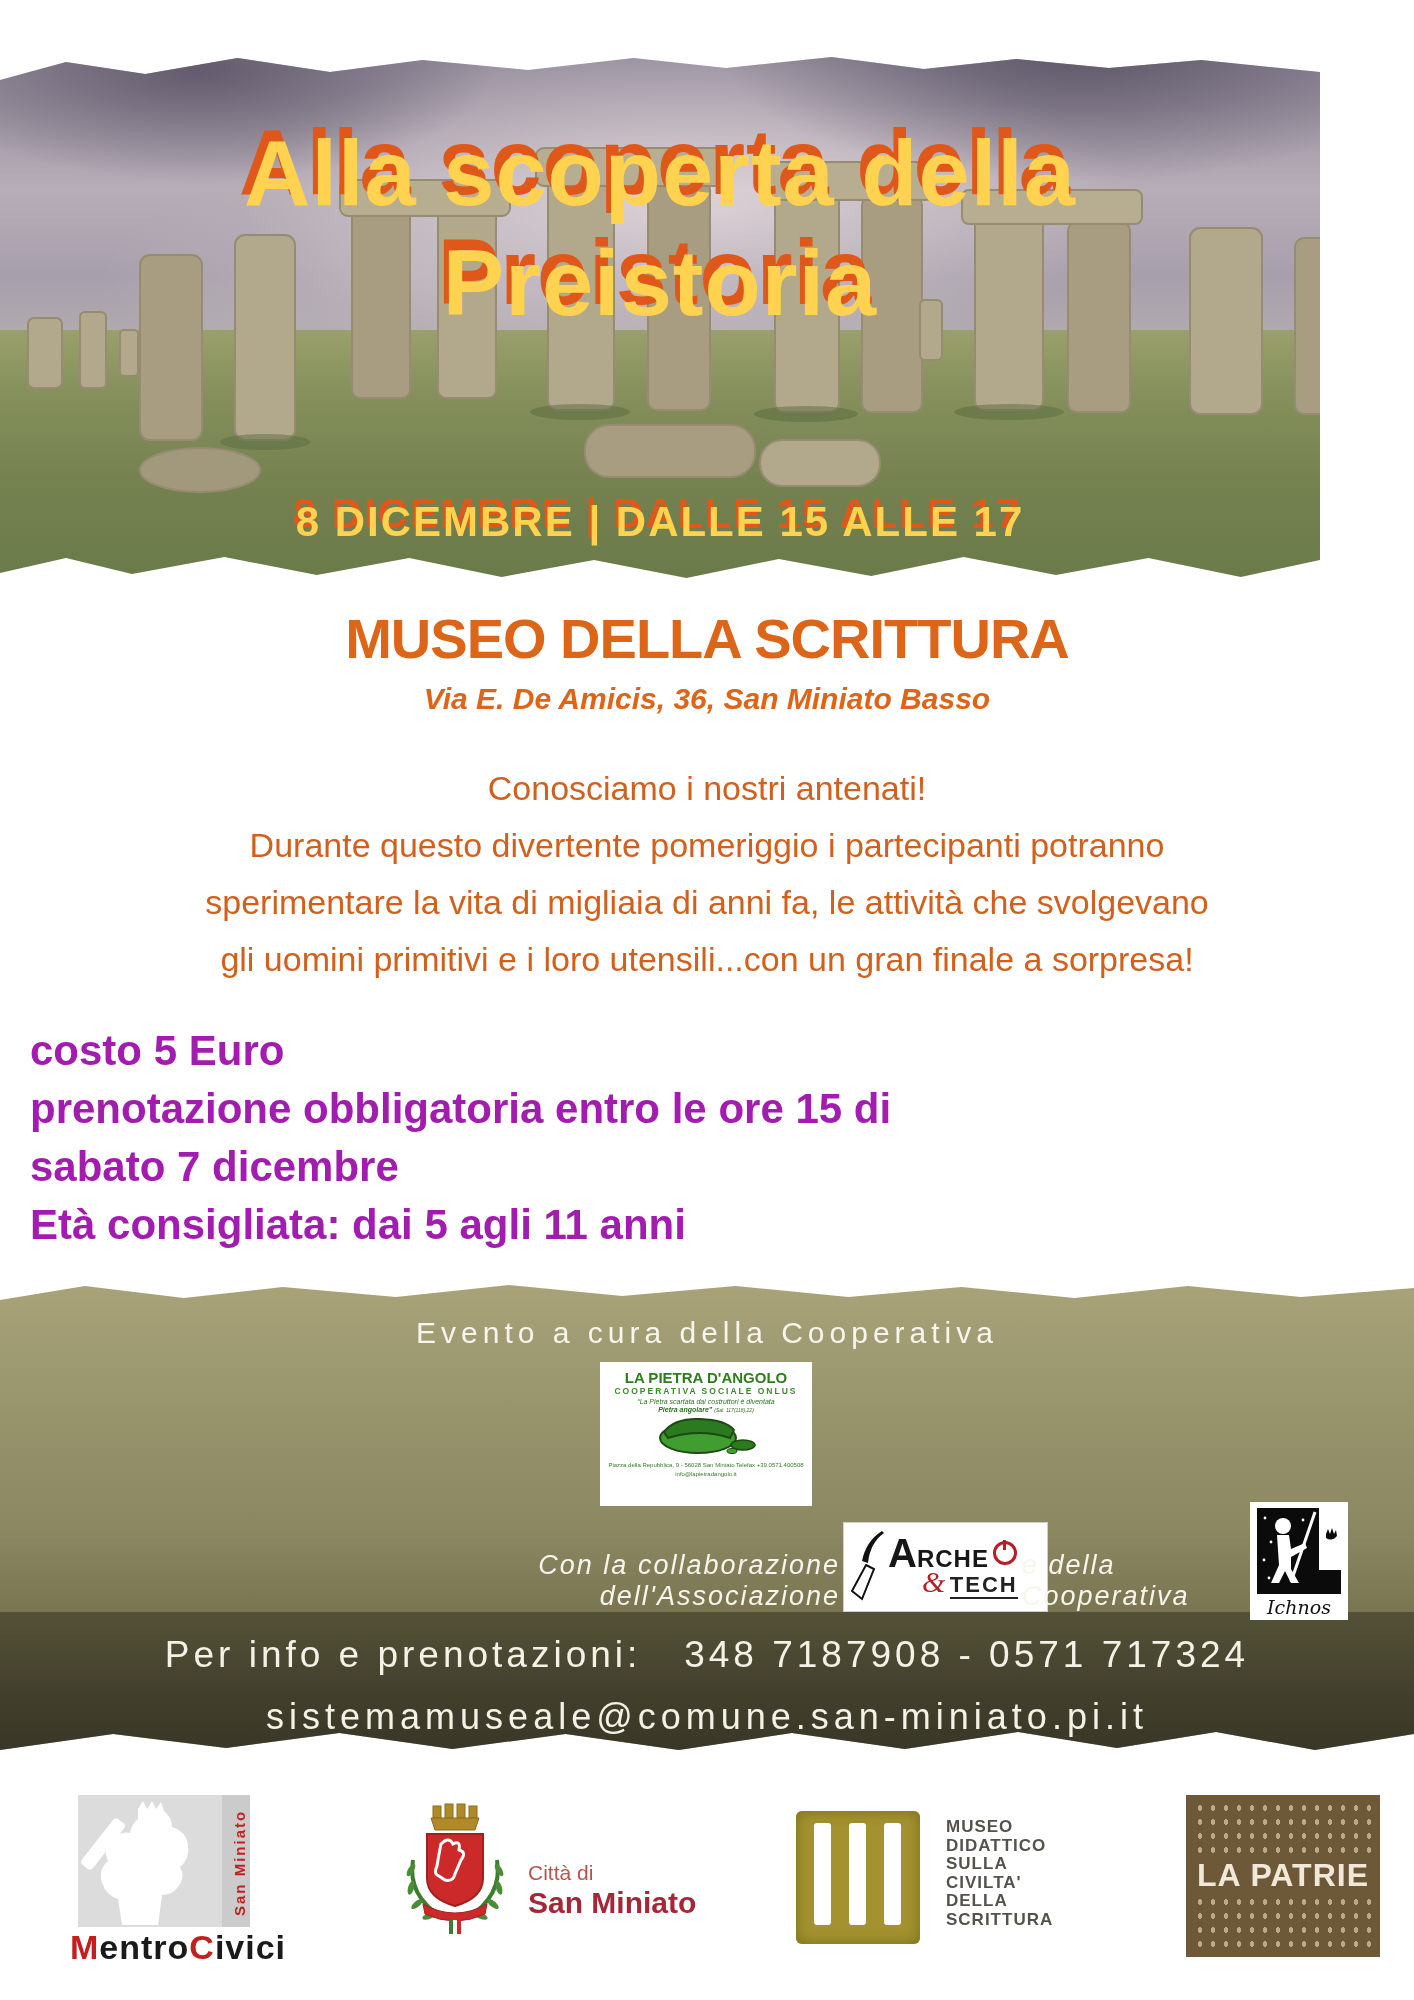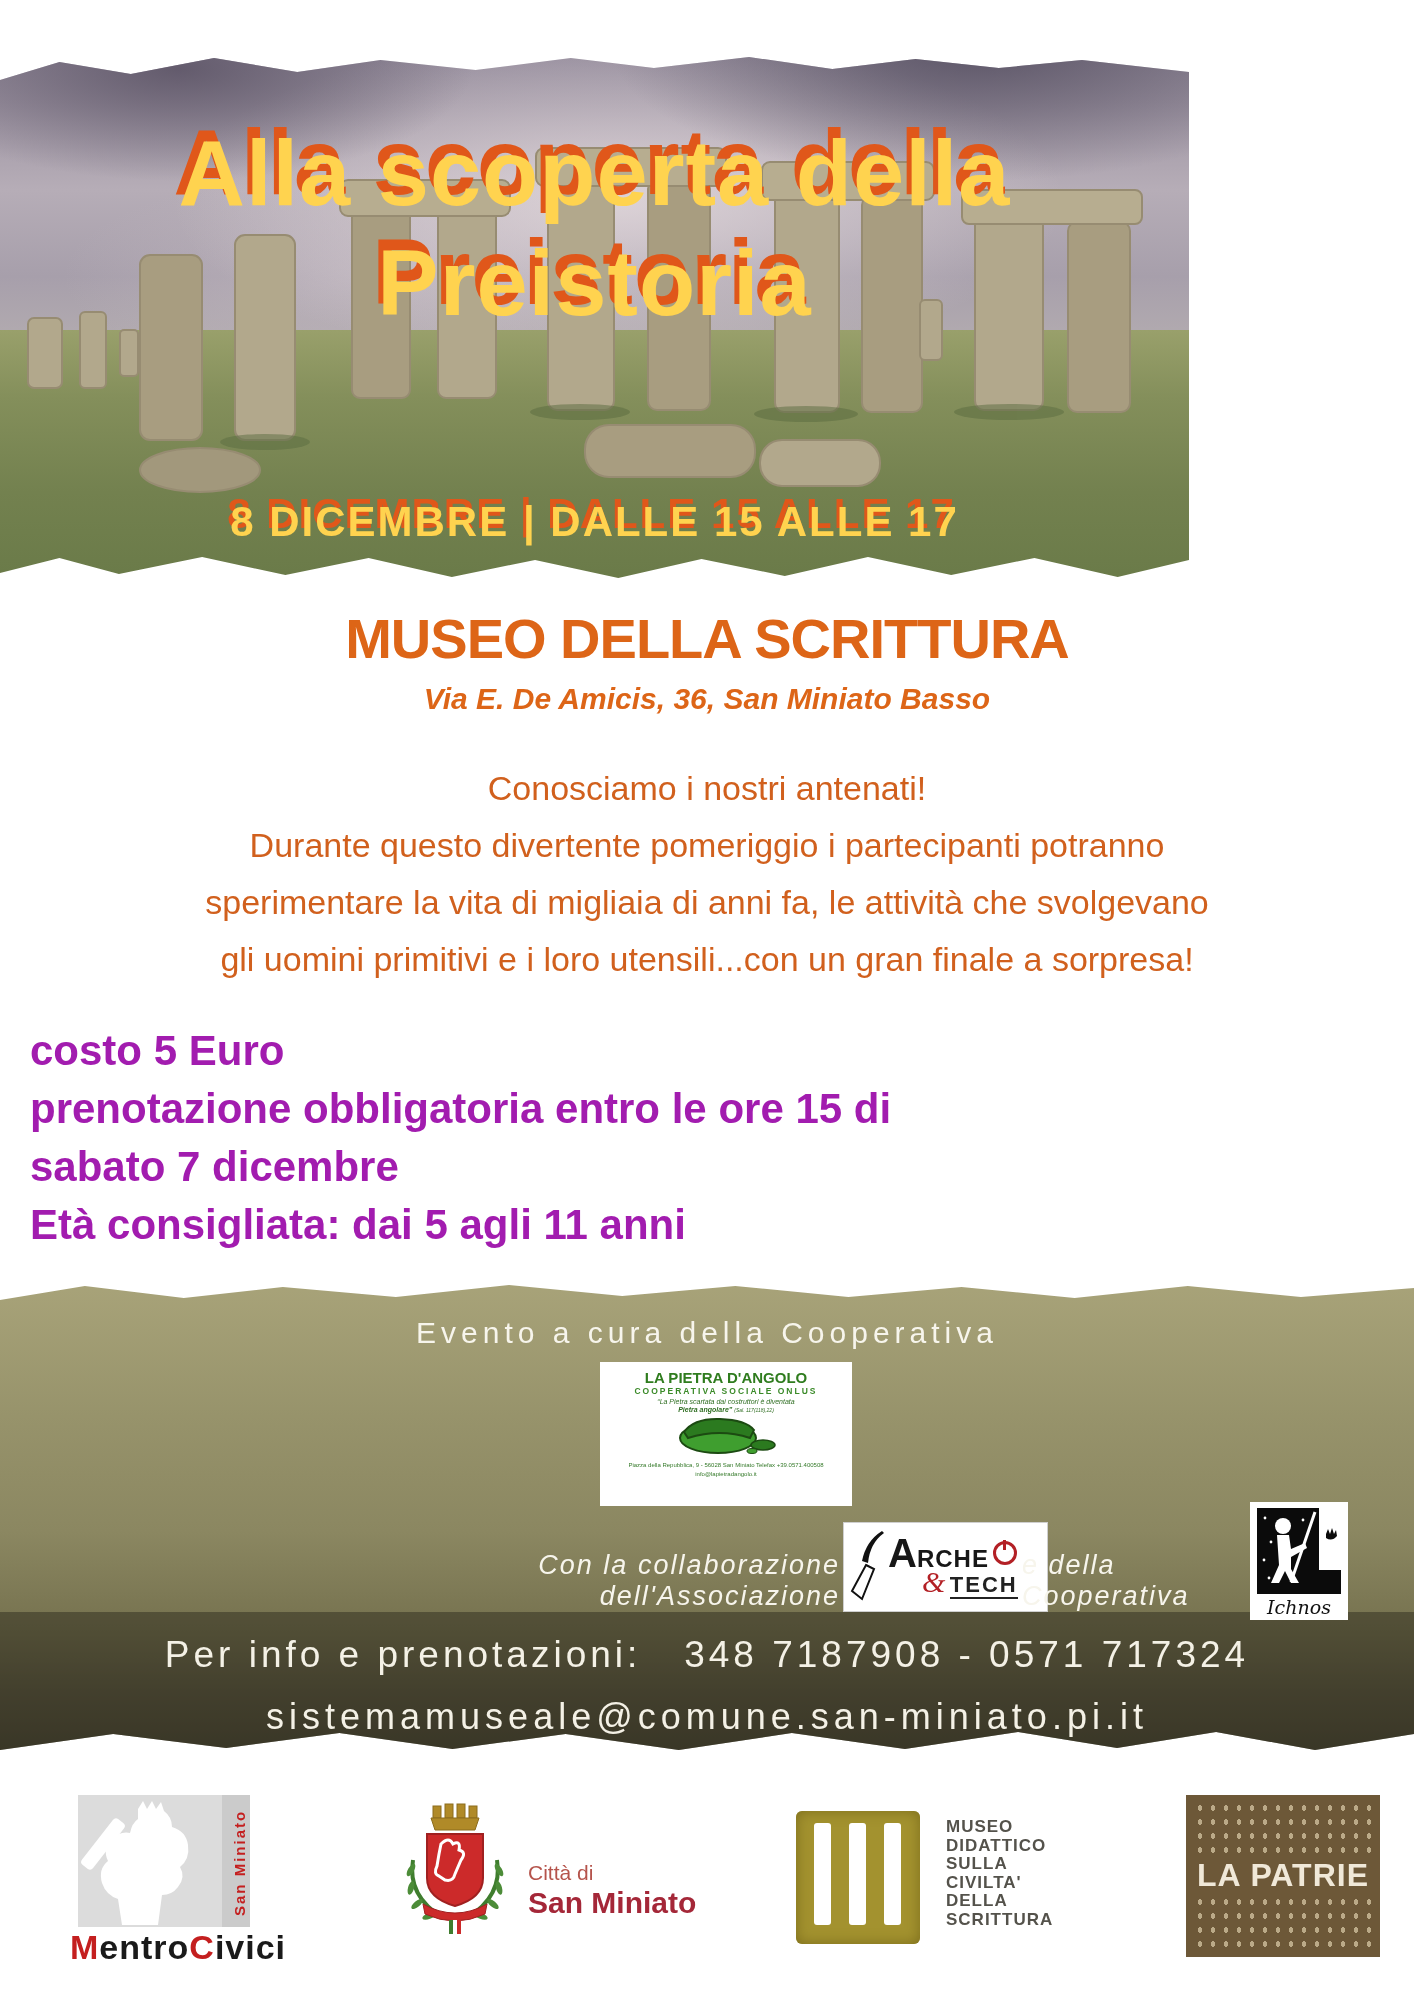--- a/index.html
+++ b/index.html
@@ -1,19 +1,19 @@
 <!DOCTYPE html>
 <html><head>
 <meta charset="utf-8">
 <style>
   html,body{margin:0;padding:0;background:#ffffff;}
   #poster{position:relative;width:1414px;height:2000px;background:#ffffff;overflow:hidden;
           font-family:"Liberation Sans",sans-serif;}
   
-  .photo{position:absolute;top:0;left:0;width:1189px;height:600px;
+  .photo{position:absolute;top:0;left:0;width:1320px;height:600px;
     clip-path:polygon(0 80px,5% 62px,11% 74px,18% 58px,25% 72px,32% 60px,40% 70px,48% 58px,55% 68px,63% 57px,70% 69px,77% 59px,84% 68px,91% 60px,100% 72px,
       100% 560px,94% 577px,87% 558px,80% 575px,73% 557px,66% 576px,59% 559px,52% 578px,45% 560px,38% 577px,31% 558px,24% 575px,17% 557px,10% 574px,5% 558px,0 573px);}
   .sky{position:absolute;top:0;left:0;width:100%;height:345px;
     background:
       radial-gradient(420px 160px at 15% 20%, rgba(90,82,100,.85), transparent 70%),
       radial-gradient(520px 190px at 82% 14%, rgba(78,72,90,.8), transparent 70%),
       radial-gradient(620px 230px at 52% 58%, rgba(233,223,226,.75), transparent 72%),
       radial-gradient(420px 150px at 30% 80%, rgba(196,186,194,.6), transparent 70%),
       linear-gradient(180deg,#898193 0%,#9e95a3 30%,#b6adb7 55%,#a79fab 80%,#b3acb0 100%);}
   .field{position:absolute;top:330px;left:0;width:100%;height:270px;
@@ -41,21 +41,21 @@
       100% 452px,93% 468px,86% 450px,79% 466px,72% 450px,64% 467px,56% 451px,48% 468px,40% 452px,32% 467px,24% 451px,16% 466px,8% 452px,0 468px);}
   .dark-band{position:absolute;top:330px;left:0;width:100%;height:152px;background:rgba(38,36,24,.45);z-index:1;}
   .organizer-heading{position:absolute;top:34px;left:0;width:100%;text-align:center;z-index:3;
     font-size:30px;letter-spacing:5px;color:#f7f5ec;}
   .collab-text{position:absolute;z-index:3;font-size:27px;font-style:italic;letter-spacing:2px;color:#f7f5ec;}
   .contact-line{position:absolute;top:352px;left:0;width:100%;text-align:center;z-index:3;
     font-size:37px;letter-spacing:4px;color:#f4f1e6;}
   .contact-email{position:absolute;top:414px;left:0;width:100%;text-align:center;z-index:3;
     font-size:36px;letter-spacing:5px;color:#f4f1e6;}
   
-  .pietra{position:absolute;left:600px;top:80px;width:252px;height:144px;background:#ffffff;z-index:2;
+  .pietra{position:absolute;left:600px;top:80px;width:212px;height:144px;background:#ffffff;z-index:2;
     text-align:center;overflow:hidden;}
   .pietra-name{font-size:15px;font-weight:bold;color:#2f7c1e;margin-top:7px;}
   .pietra-sub{font-size:8.5px;letter-spacing:2px;color:#3a8a28;font-weight:bold;}
   .pietra-quote{font-size:7px;font-style:italic;color:#2f6e22;line-height:8px;margin-top:2px;}
   .pietra-ref{font-size:5px;color:#2f6e22;}
   .pietra-foot{font-size:6px;color:#357a2a;line-height:7px;margin-top:2px;}
   
   .archeo{position:absolute;left:843px;top:240px;width:171px;height:88px;background:#ffffff;z-index:2;
     border:1px solid #cfcfcf;overflow:hidden;padding-left:32px;}
   .archeo-row1{position:absolute;left:44px;top:8px;font-weight:bold;color:#171717;}

